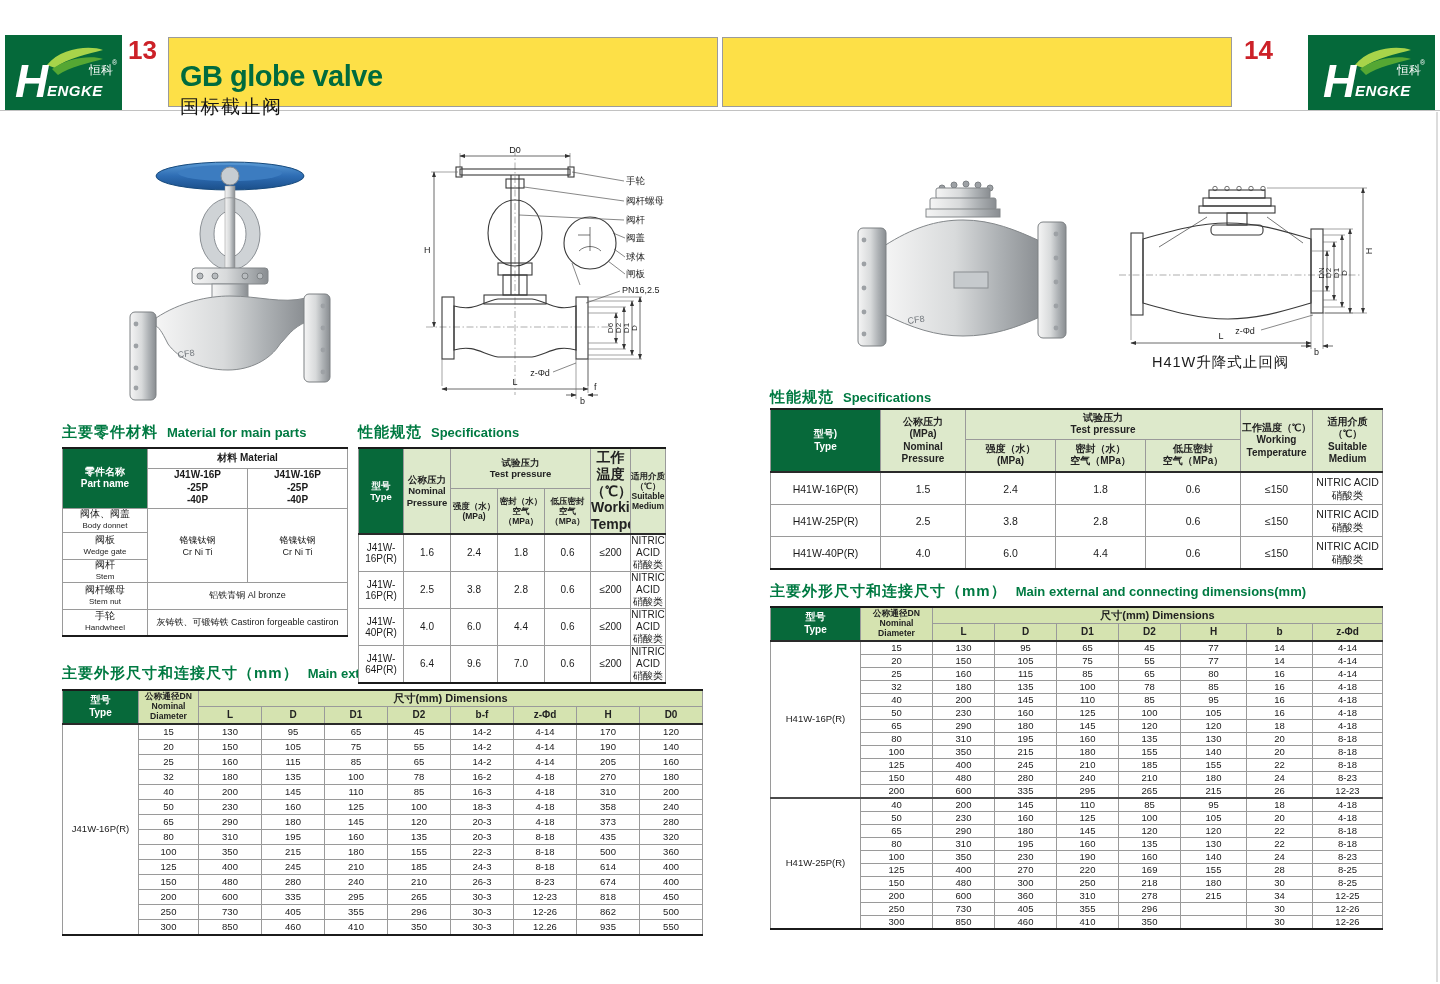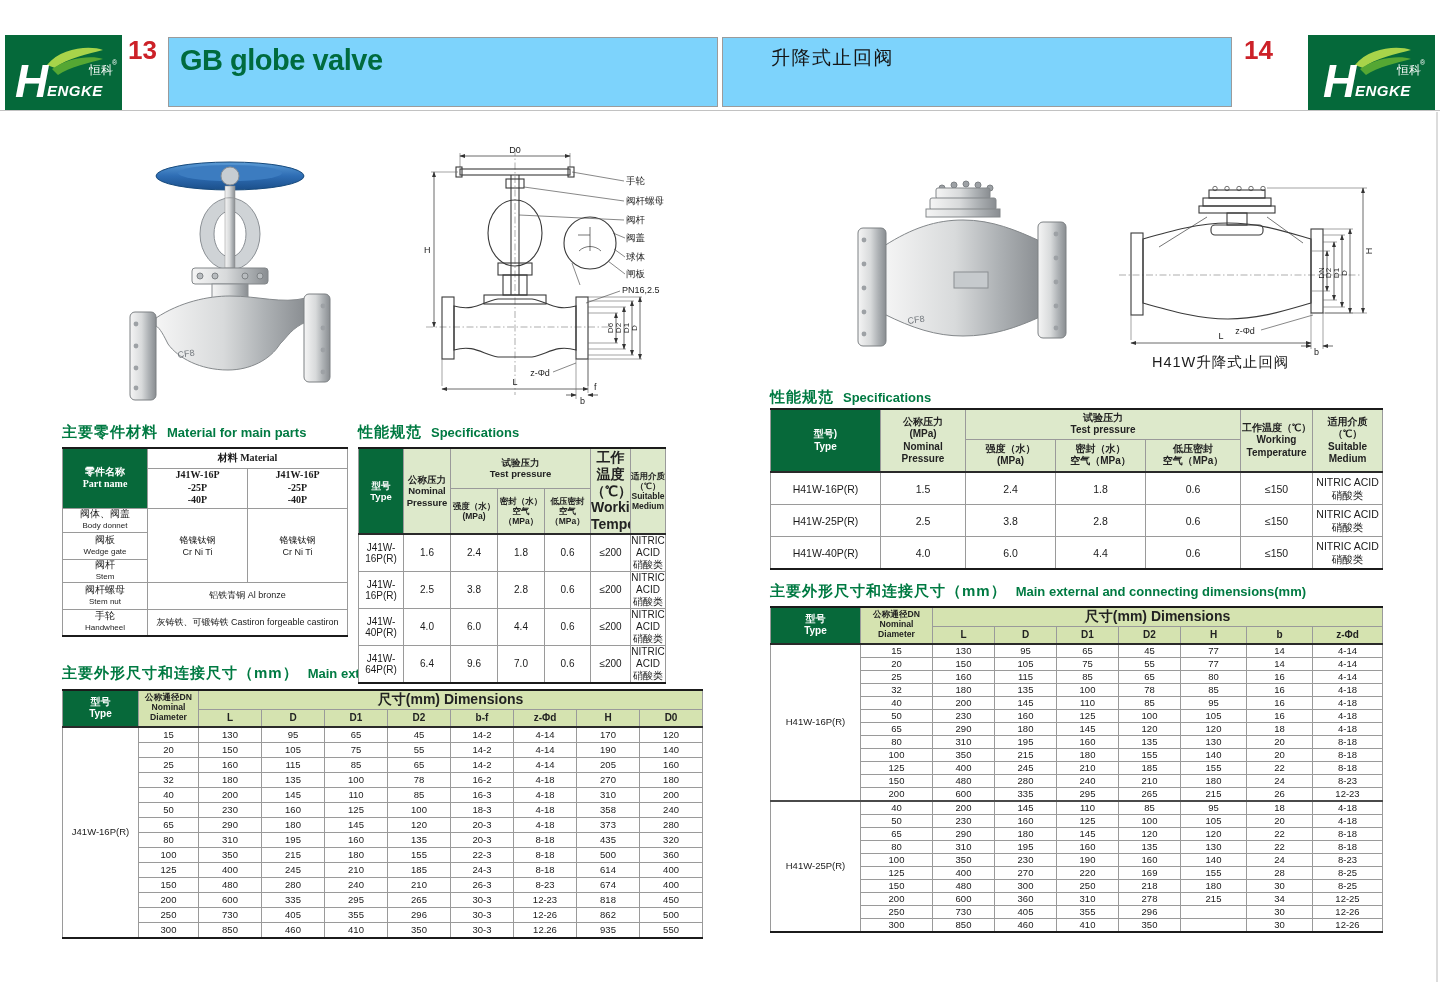--- a/index.html
+++ b/index.html
@@ -1,21 +1,21 @@
 <!DOCTYPE html>
 <html><head>
 <meta charset="utf-8">
 <style>
   html,body{margin:0;padding:0;}
   body{width:1440px;height:984px;background:#ffffff;position:relative;overflow:hidden;
        font-family:"Liberation Sans", sans-serif;color:#1a1a1a;}
   
   .logo-box{position:absolute;width:117px;height:75px;background:#05693a;}
   .pagenum{position:absolute;font-size:26px;font-weight:bold;color:#cc2128;line-height:26px;}
-  .title-box{position:absolute;height:70px;border:1px solid #9b9b9b;background:#7dd3fc;box-sizing:border-box;padding-top:6px;}
+  .title-box{position:absolute;height:70px;border:1px solid #9b9b9b;background:#fde047;box-sizing:border-box;padding-top:22px;}
   .big-title{font-size:29px;font-weight:bold;color:#006b3e;line-height:33px;letter-spacing:-0.5px;}
   .sub-title{font-size:19px;color:#151515;letter-spacing:1.5px;margin-top:1px;}
   .hrule{position:absolute;left:0;top:110px;width:1440px;height:1px;background:#c2c2c2;}
   .edge-line{position:absolute;left:1436px;top:112px;width:2px;height:870px;background:#dcdcdc;}
   
   .sec{position:absolute;font-weight:bold;color:#007a42;white-space:nowrap;line-height:18px;}
   .sec .cn{font-size:15px;letter-spacing:1px;margin-top:21px;}
   .sec .en{font-size:13px;margin-left:9px;letter-spacing:0;}
   
   table{border-collapse:collapse;table-layout:fixed;}
@@ -27,27 +27,27 @@
   .dark{background:#07693a !important;color:#ffffff !important;}
   .pre{white-space:pre-line;}
   .spec th{font-size:9.5px;line-height:1.2;}
   .spec td{font-size:10px;height:28px;}
   .specR th{font-size:10px;line-height:1.25;}
   .specR td{font-size:10.5px;height:31px;}
   .med{font-size:8px;line-height:1.2;}
   .typec{font-size:9.5px;}
   .dimsL td{font-size:9.5px;height:14px;line-height:14px;}
   .dimsR td{font-size:9.5px;height:12px;line-height:12px;}
-  .dims .dimh{font-size:14px;}
+  .dims .dimh{font-size:11px;}
   .dims .colh{font-size:10px;}
   .dnh{font-size:8.6px;line-height:1.15;}
   .darkh{font-size:10px;line-height:1.25;}
   .gsep td{border-top:2px solid #4a4a4a;}
   
-  .mat th{font-size:10px;line-height:1.25;font-family:Liberation Serif, serif;}
+  .mat th{font-size:10px;line-height:1.25;}
   .mat td{font-size:9px;}
   .pcn{font-size:10px;display:block;line-height:12px;font-family:Liberation Mono, monospace;}
   .pen{font-size:8px;display:block;line-height:10px;color:#222;}
   .mcell{font-size:10px;margin-top:44px;}
   .smallcell{font-size:8.5px;}
   
   svg{position:absolute;}
   .ol{fill:none;stroke:#3a3a3a;stroke-width:1.1;}
   .thin{fill:none;stroke:#3a3a3a;stroke-width:0.7;}
   .cl{stroke:#8a8a8a;stroke-width:0.7;stroke-dasharray:7 2.5 1.5 2.5;fill:none;}
@@ -72,23 +72,23 @@
     <path d="M47,34 C63,22 88,20 98,24 C84,28 64,32 53,40 Z" fill="#55a733"></path>
     <text x="10" y="62" font-size="46" font-style="italic" font-weight="bold" fill="#ffffff">H</text>
     <text x="42" y="61" font-size="15" font-style="italic" font-weight="bold" letter-spacing="0.5" fill="#ffffff">ENGKE</text>
     <text x="84" y="39" font-size="12" fill="#ffffff">恒科</text>
     <text x="107" y="30" font-size="7" fill="#ffffff">®</text>
   </svg>
 </div>
 <div class="pagenum" style="left:128px;top:37px;text-align:center;">13</div>
 <div class="title-box" style="left:168px;top:37px;width:550px;padding-left:11px;">
   <div class="big-title">GB globe valve</div>
+  <div class="sub-title">国标截止阀</div>
 </div>
 <div class="title-box" style="left:722px;top:37px;width:510px;padding-left:48px;">
-  <div class="sub-title">升降式止回阀</div>
 </div>
 <div class="pagenum" style="left:1244px;top:37px;">14</div>
 <div class="logo-box" style="left:1308px;top:35px;width:127px;">
   <svg width="127" height="75" viewBox="0 0 117 75">
     <path d="M42,30 C56,12 86,10 98,15 C84,19 62,23 50,33 Z" fill="#a8d44a"></path>
     <path d="M47,34 C63,22 88,20 98,24 C84,28 64,32 53,40 Z" fill="#55a733"></path>
     <text x="10" y="62" font-size="46" font-style="italic" font-weight="bold" fill="#ffffff">H</text>
     <text x="42" y="61" font-size="15" font-style="italic" font-weight="bold" letter-spacing="0.5" fill="#ffffff">ENGKE</text>
     <text x="84" y="39" font-size="12" fill="#ffffff">恒科</text>
     <text x="107" y="30" font-size="7" fill="#ffffff">®</text>

